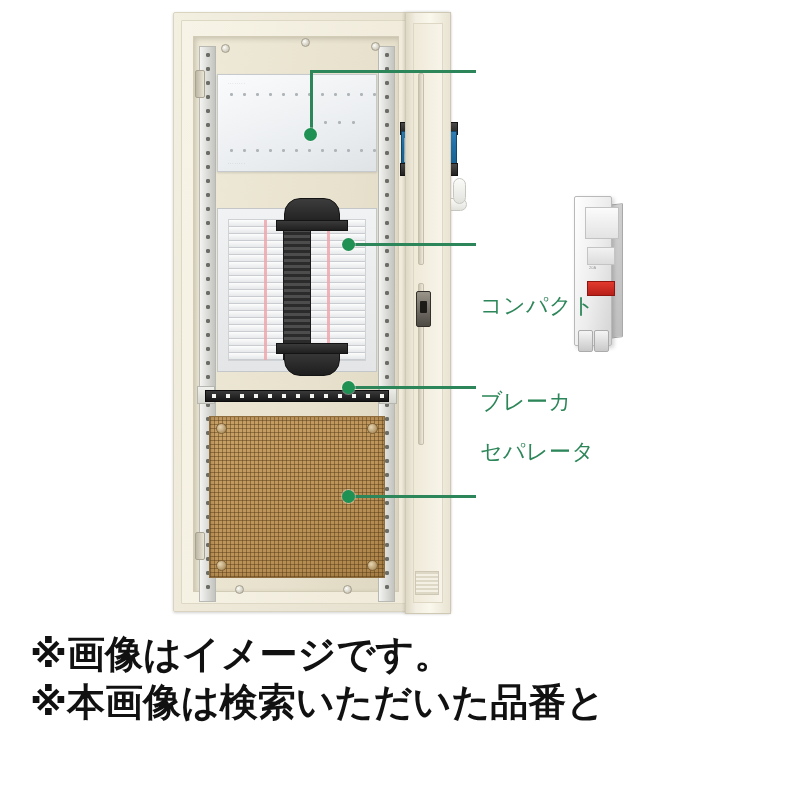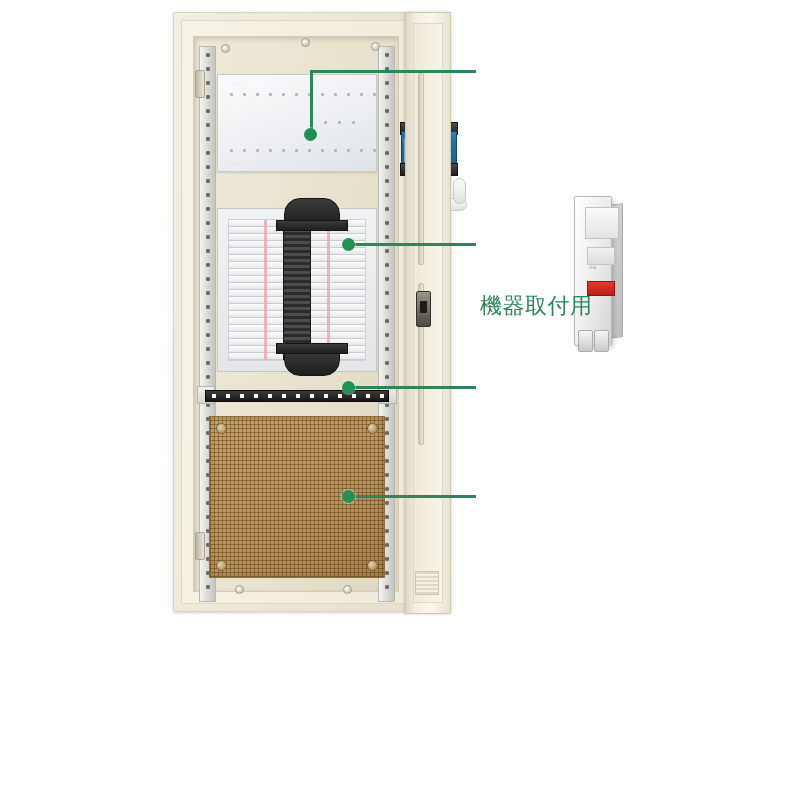--- a/index.html
+++ b/index.html
@@ -399,25 +399,31 @@
     <div class="pb-term b"></div>
   </div>
 
   <div class="cl-line cl-v" style="left:310px;top:70px;height:66px;"></div>
   <div class="cl-line cl-h" style="left:310px;top:70px;width:166px;"></div>
   <div class="cl-dot" style="left:304px;top:128px;"></div>
 
   <div class="cl-line cl-h" style="left:348px;top:243px;width:128px;"></div>
   <div class="cl-dot" style="left:342px;top:238px;"></div>
   <div class="cl-label" style="left:480px;top:226px;">
-    <div>機器取付用</div>
+    <div>コンパクト</div>
+    <div>ブレーカ</div>
   </div>
 
   <div class="cl-line cl-h" style="left:348px;top:386px;width:128px;"></div>
   <div class="cl-dot" style="left:342px;top:381px;"></div>
+  <div class="cl-label" style="left:480px;top:372px;">
+    <div>セパレータ</div>
+  </div>
 
   <div class="cl-line cl-h" style="left:348px;top:495px;width:128px;"></div>
   <div class="cl-dot" style="left:342px;top:490px;"></div>
 
   <div class="notes">
+    <div>※画像はイメージです。</div>
+    <div>※本画像は検索いただいた品番と</div>
   </div>
 
 </div>
 
 </body></html>

